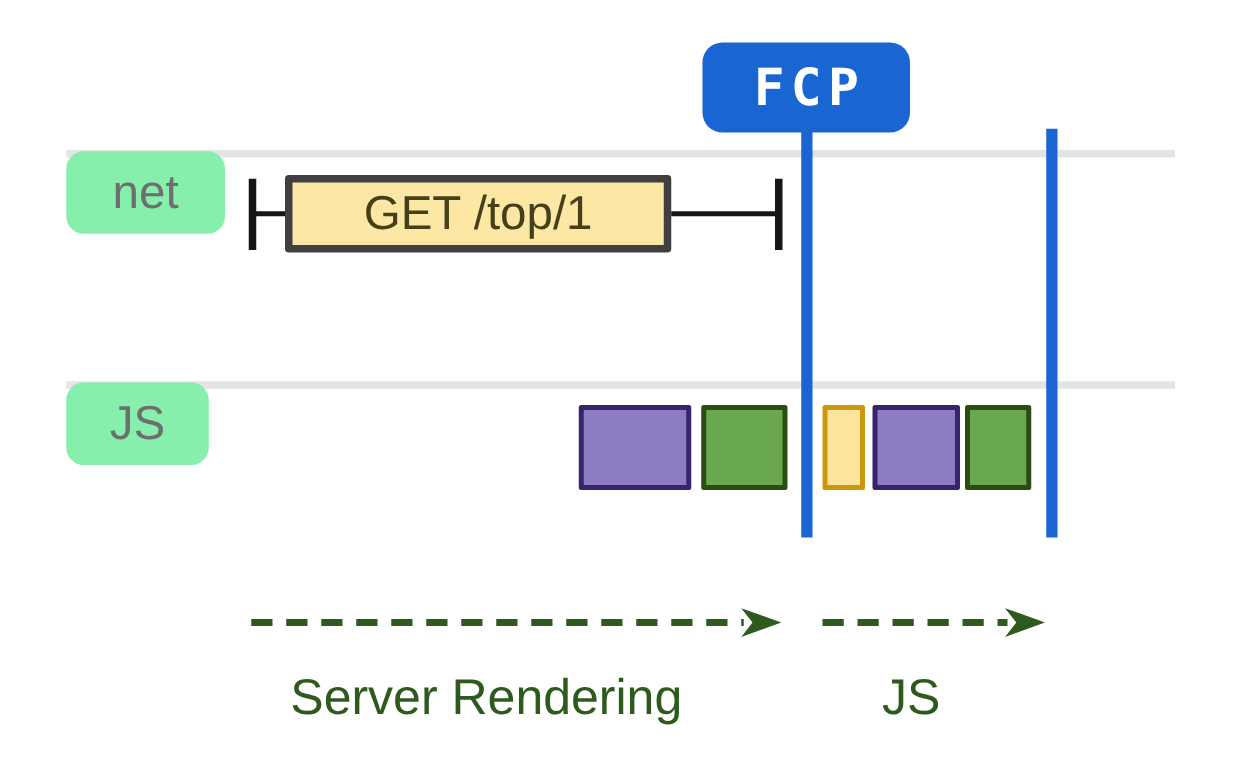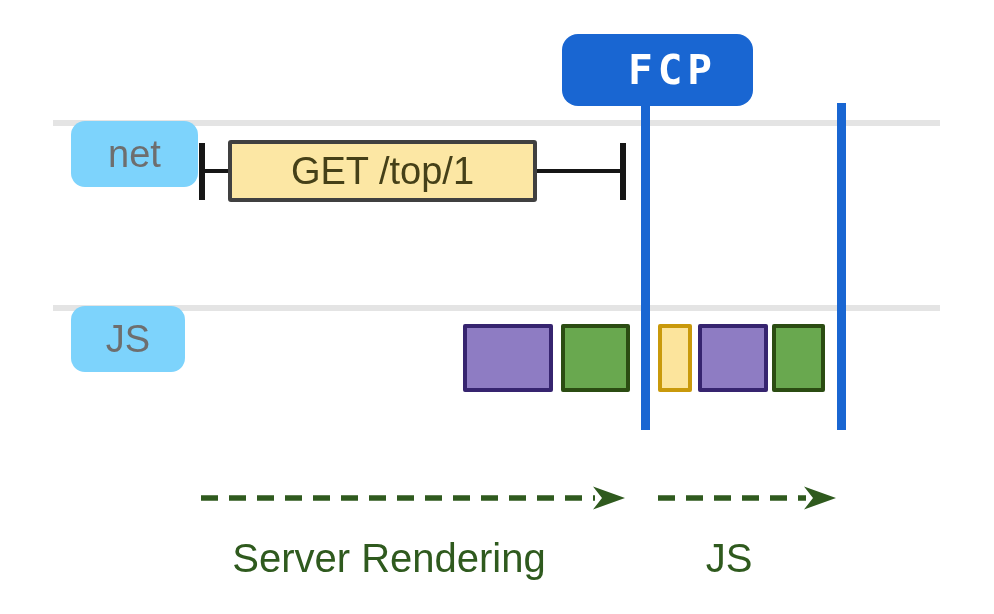--- a/index.html
+++ b/index.html
@@ -7,48 +7,48 @@
     position:relative; width:994px; height:614px; background:#ffffff;
     font-family:"Liberation Sans", sans-serif; overflow:hidden;
   }
 
   
   .badge {
     position:absolute; top:34px; width:166px; height:72px;
     background:#1966d2; border-radius:16px;
     display:flex; align-items:center; justify-content:center;
     color:#ffffff; font-family:"DejaVu Sans Mono", monospace;
-    font-weight:bold; font-size:41px; letter-spacing:5px; text-indent:5px;padding-left:25px;
+    font-weight:bold; font-size:41px; letter-spacing:5px; text-indent:5px;
   }
   .badge-fcp { left:562px; }
   .badge-tti { left:757px; }
 
   
   .vline { position:absolute; top:103px; width:9px; height:327px; background:#1966d2; }
   .vline-fcp { left:641px; }
   .vline-tti { left:837px; }
 
   
   .laneline { position:absolute; left:53px; width:887px; height:6px; background:#e4e4e4; }
   .laneline-net { top:120px; }
   .laneline-js  { top:305px; }
 
   
   .lanelabel {
-    position:absolute; background:#7dd3fc; border-radius:14px;
+    position:absolute; background:#86efac; border-radius:14px;
     display:flex; align-items:center; justify-content:center;
-    color:#6e6e6e; font-size:38px;margin-left:18px;
+    color:#6e6e6e; font-size:38px;
   }
   .lanelabel-net { left:53px; top:121px; width:127px; height:66px; }
   .lanelabel-js  { left:53px; top:306px; width:114px; height:66px; }
 
   
   .reqbox {
     position:absolute; left:228px; top:140px; width:309px; height:62px;
-    background:#fce7a4; border:4px solid #404040; border-radius:3px;
+    background:#fce7a4; border:6px solid #404040; border-radius:3px;
     box-sizing:border-box; display:flex; align-items:center; justify-content:center;
     color:#454018; font-size:38px;
   }
   .whisk-tick { position:absolute; top:143px; width:6px; height:57px; background:#161616; }
   .whisk-tick-left  { left:199px; }
   .whisk-tick-right { left:620px; }
   .whisk-bar { position:absolute; top:169px; height:4px; background:#161616; }
   .whisk-bar-left  { left:203px; width:25px; }
   .whisk-bar-right { left:537px; width:85px; }
 

